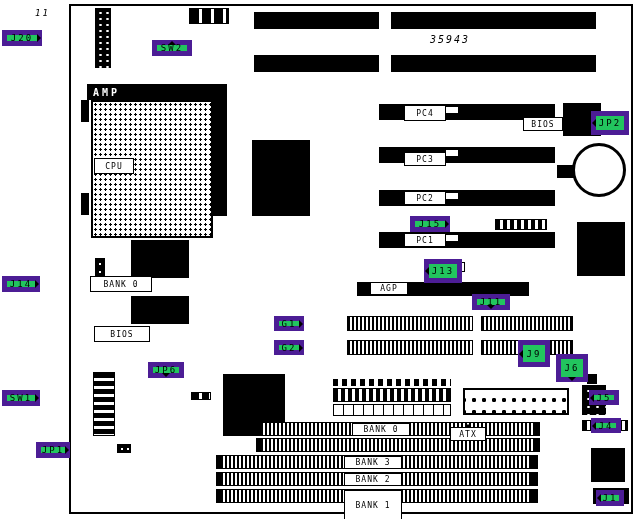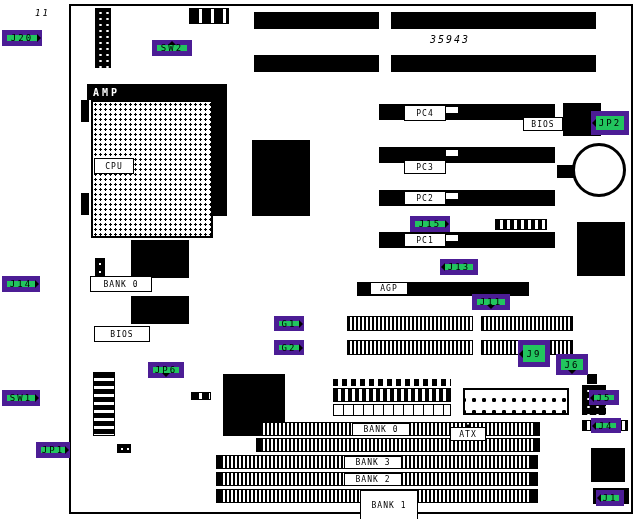--- a/index.html
+++ b/index.html
@@ -72,21 +72,21 @@
   <div class="abs blk" style="left:552px;top:448px;width:34px;height:34px"></div>
 
   <div class="abs blk" style="left:340px;top:104px;width:176px;height:16px">
     <div class="abs" style="left:28px;top:3px;width:12px;height:6px;background:#fff"></div>
   </div>
   <div class="boxlabel" style="left:404px;top:105px;width:42px;height:16px">PC4</div>
 
   <div class="abs blk" style="left:340px;top:147px;width:176px;height:16px">
     <div class="abs" style="left:28px;top:3px;width:12px;height:6px;background:#fff"></div>
   </div>
-  <div class="boxlabel" style="left:404px;top:160px;width:42px;height:14px">PC3</div>
+  <div class="boxlabel" style="left:404px;top:152px;width:42px;height:14px">PC3</div>
 
   <div class="abs blk" style="left:340px;top:190px;width:176px;height:16px">
     <div class="abs" style="left:28px;top:3px;width:12px;height:6px;background:#fff"></div>
   </div>
   <div class="boxlabel" style="left:404px;top:191px;width:42px;height:14px">PC2</div>
 
   <div class="abs blk" style="left:340px;top:232px;width:176px;height:16px">
     <div class="abs" style="left:28px;top:3px;width:12px;height:6px;background:#fff"></div>
   </div>
   <div class="boxlabel" style="left:404px;top:233px;width:42px;height:14px">PC1</div>
@@ -97,21 +97,21 @@
   <div class="abs dotsw" style="left:570px;top:111px;width:9px;height:19px;background-size:6px 7px"></div>
   <div class="callout t-l" style="left:591px;top:111px;width:38px;height:24px">JP2</div>
 
   <div class="abs blk" style="left:518px;top:165px;width:34px;height:13px"></div>
   <div class="abs" style="left:533px;top:143px;width:54px;height:54px;border:3px solid #000;border-radius:50%;background:#fff"></div>
 
   <div class="callout t-r" style="left:410px;top:216px;width:40px;height:16px">J15</div>
   <div class="abs stripev-c" style="left:456px;top:219px;width:52px;height:11px"></div>
 
   <div class="abs stripev-c" style="left:404px;top:262px;width:22px;height:10px"></div>
-  <div class="callout t-l" style="left:440px;top:259px;width:38px;height:16px">J13</div>
+  <div class="callout t-l" style="left:424px;top:259px;width:38px;height:24px">J13</div>
 
   <div class="callout t-r" style="left:2px;top:276px;width:38px;height:16px">J14</div>
   <div class="abs dotsw" style="left:56px;top:258px;width:10px;height:28px;background-size:6px 8px"></div>
 
   <div class="abs blk" style="left:92px;top:240px;width:58px;height:38px"></div>
   <div class="boxlabel" style="left:90px;top:276px;width:62px;height:16px">BANK 0</div>
   <div class="abs blk" style="left:92px;top:296px;width:58px;height:28px"></div>
   <div class="boxlabel" style="left:94px;top:326px;width:56px;height:16px">BIOS</div>
 
   <div class="abs blk" style="left:318px;top:282px;width:172px;height:14px"></div>
@@ -120,21 +120,21 @@
   <div class="callout t-r" style="left:274px;top:316px;width:30px;height:15px">G1</div>
   <div class="abs stripev" style="left:308px;top:316px;width:126px;height:15px"></div>
   <div class="callout t-r" style="left:274px;top:340px;width:30px;height:15px">G2</div>
   <div class="abs stripev" style="left:308px;top:340px;width:126px;height:15px"></div>
 
   <div class="callout t-d" style="left:472px;top:294px;width:38px;height:16px">J11</div>
   <div class="abs stripev" style="left:442px;top:316px;width:92px;height:15px"></div>
   <div class="abs stripev" style="left:442px;top:340px;width:92px;height:15px"></div>
   <div class="callout t-l" style="left:518px;top:340px;width:32px;height:27px">J9</div>
 
-  <div class="callout t-d" style="left:556px;top:354px;width:32px;height:21px">J6</div>
+  <div class="callout t-d" style="left:556px;top:354px;width:32px;height:28px">J6</div>
   <div class="abs blk" style="left:548px;top:374px;width:10px;height:10px"></div>
 
   <div class="abs dotsw" style="left:543px;top:385px;width:24px;height:30px;background-size:9px 8px"></div>
   <div class="callout t-l" style="left:589px;top:390px;width:30px;height:15px">J5</div>
 
   <div class="abs stripev-c" style="left:543px;top:420px;width:46px;height:11px"></div>
   <div class="callout t-l" style="left:591px;top:418px;width:30px;height:15px">J4</div>
 
   <div class="abs dipsw" style="left:54px;top:372px;width:22px;height:64px"></div>
   <div class="callout t-r" style="left:2px;top:390px;width:38px;height:16px">SW1</div>
@@ -156,18 +156,18 @@
   <div class="boxlabel" style="left:352px;top:423px;width:58px;height:13px">BANK 0</div>
   <div class="memrow" style="left:256px;top:438px;width:284px;height:14px"></div>
 
   <div class="memrow" style="left:216px;top:455px;width:322px;height:14px"></div>
   <div class="boxlabel" style="left:344px;top:456px;width:58px;height:13px">BANK 3</div>
 
   <div class="memrow" style="left:216px;top:472px;width:322px;height:14px"></div>
   <div class="boxlabel" style="left:344px;top:473px;width:58px;height:13px">BANK 2</div>
 
   <div class="memrow" style="left:216px;top:489px;width:322px;height:14px"></div>
-  <div class="boxlabel" style="left:360px;top:490px;width:58px;height:30px">BANK 1</div>
+  <div class="boxlabel" style="left:344px;top:490px;width:58px;height:30px">BANK 1</div>
 
   <div class="abs dotsw" style="left:554px;top:488px;width:36px;height:16px;background-size:8px 8px"></div>
   <div class="callout t-l" style="left:596px;top:490px;width:28px;height:16px">J1</div>
 
 </div>
 
 </body></html>

